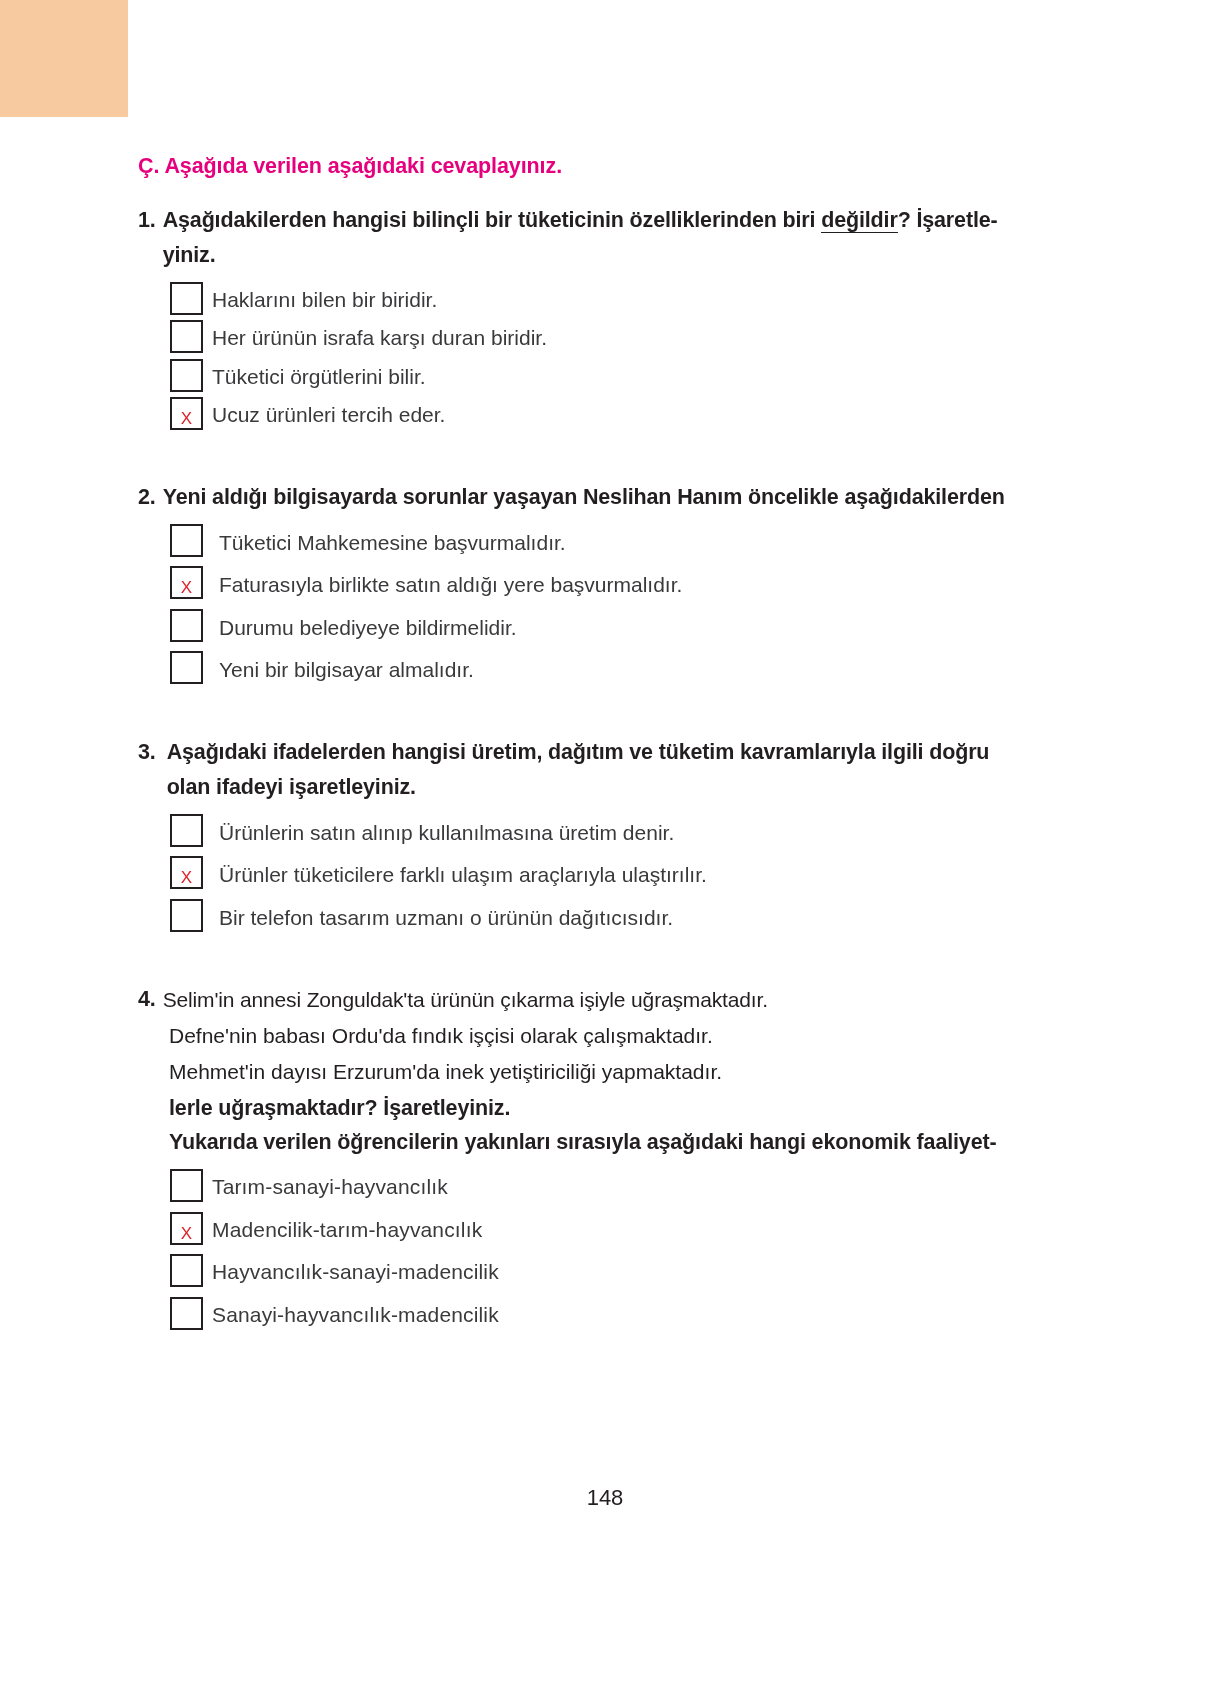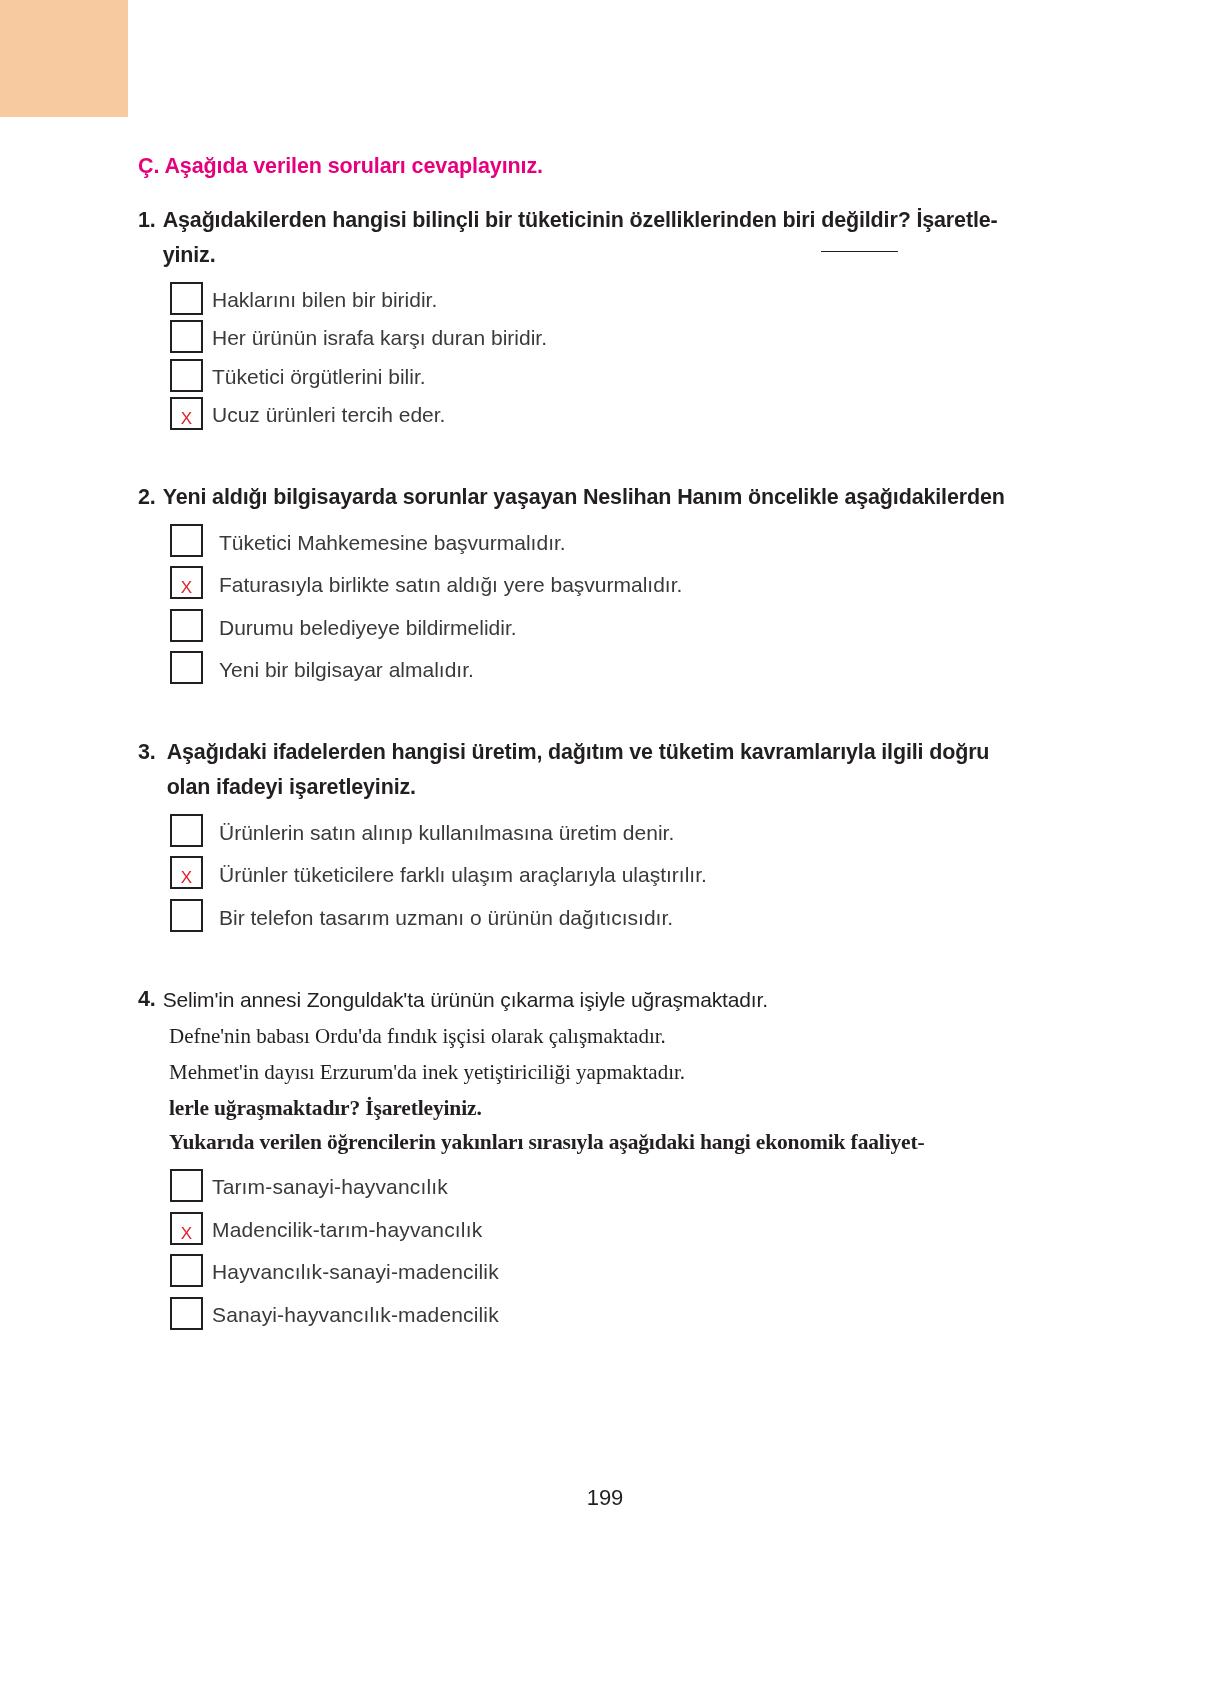--- a/index.html
+++ b/index.html
@@ -61,28 +61,27 @@
   }
   .q-num.wide { margin-right: 11px; }
   .q-text { flex: 1 1 auto; }
 
   .q-stem.regular .q-text {
     font-weight: normal;
     font-size: 21px;
     line-height: 1.72;
   }
 
-  u.neg { text-decoration: none; border-bottom: 1.6px solid #231f20; padding-bottom: 19px; }
+  u.neg { text-decoration: none; border-bottom: 1.6px solid #231f20; padding-bottom: 0; }
 
   .sub-lines {
     margin-left: 31px;
     font-size: 21px;
     font-weight: normal;
     line-height: 1.72;
-    font-family: Liberation Serif, serif;
   }
   .sub-lines .bold-line {
     font-weight: bold;
     font-size: 21.5px;
     line-height: 1.62;
     letter-spacing: -0.15px;
   }
 
   .options {
     margin-top: 8px;
@@ -148,21 +147,21 @@
     color: #231f20;
   }
 </style>
 </head>
 <body>
 
 <div id="corner-block"></div>
 
 <div id="page">
 
-  <div class="section-heading">Ç. Aşağıda verilen soruları cevaplayınız.</div>
+  <div class="section-heading">Ç. Aşağıda verilen aşağıdaki cevaplayınız.</div>
 
   <div class="question">
     <div class="q-stem">
       <span class="q-num">1.</span>
       <span class="q-text"><span>Aşağıdakilerden hangisi bilinçli bir tüketicinin özelliklerinden biri </span><u class="neg">değildir</u><span>? İşaretle-</span></span>
     </div>
     <div class="q-stem">
       <span class="q-num" style="visibility:hidden">1.</span>
       <span class="q-text">yiniz.</span>
     </div>
@@ -298,13 +297,13 @@
         <div class="checkbox">
             <span class="mark"></span>
           </div>
         <div class="option-label">Sanayi-hayvancılık-madencilik</div>
       </div>
     </div>
   </div>
 
 </div>
 
-<div id="page-number">199</div>
+<div id="page-number">148</div>
 
 </body></html>

